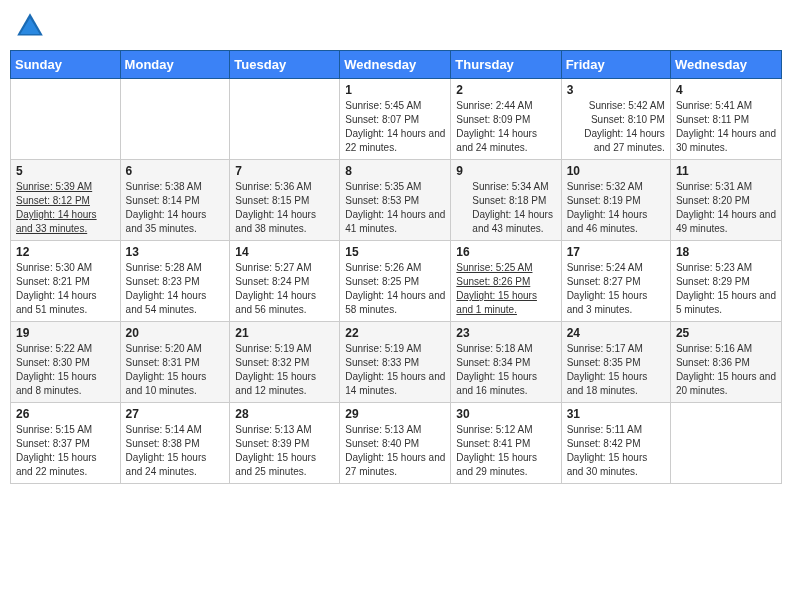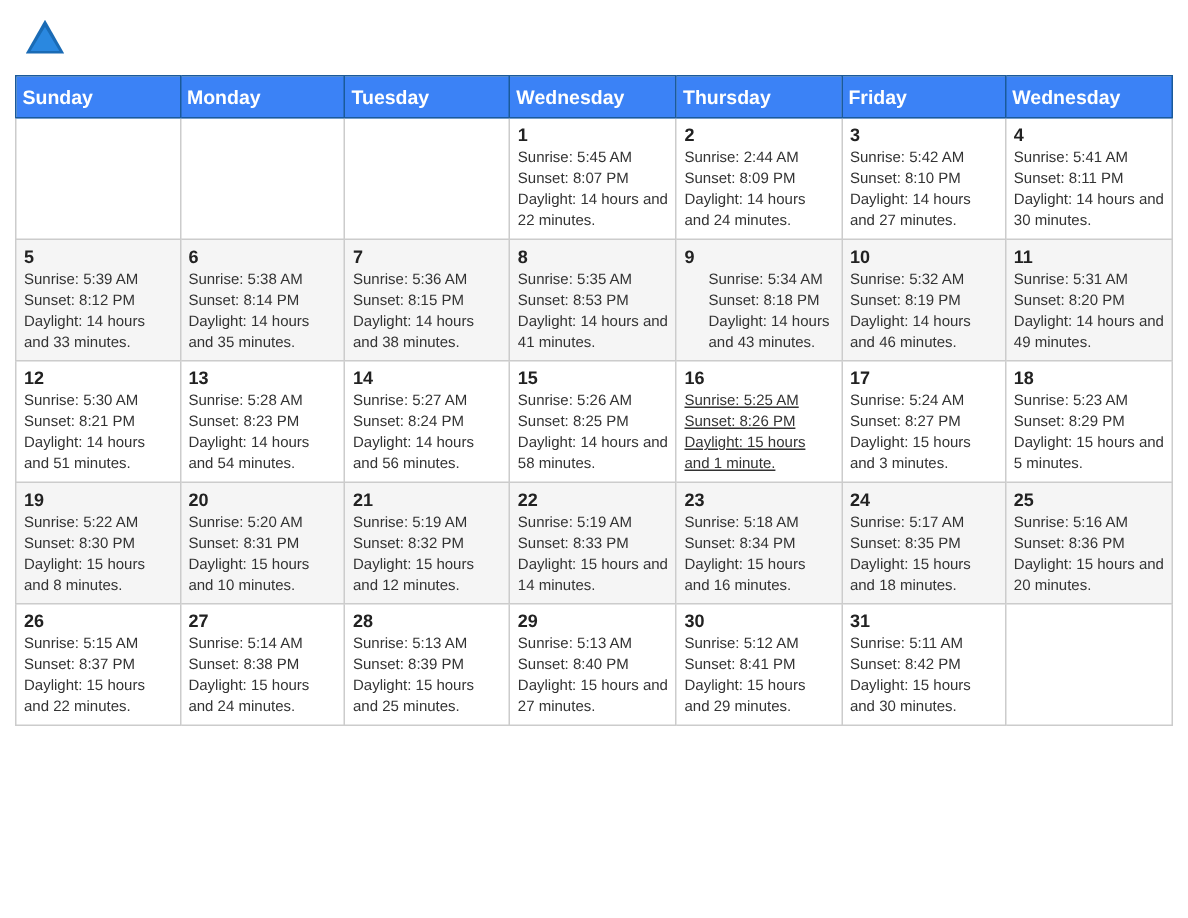--- a/index.html
+++ b/index.html
@@ -135,35 +135,35 @@
 Daylight: 14 hours and 22 minutes.</div>
         </td>
         <td>
           <div class="day-num">2</div>
           <div class="day-info" style="white-space: pre-line;">Sunrise: 2:44 AM
 Sunset: 8:09 PM
 Daylight: 14 hours and 24 minutes.</div>
         </td>
         <td>
           <div class="day-num">3</div>
-          <div class="day-info" style="white-space: pre-line;">Sunrise: 5:42 AM
+          <div class="day-info" style="white-space: pre-line; text-align: right;">Sunrise: 5:42 AM
 Sunset: 8:10 PM
 Daylight: 14 hours and 27 minutes.</div>
         </td>
         <td>
           <div class="day-num">4</div>
           <div class="day-info" style="white-space: pre-line;">Sunrise: 5:41 AM
 Sunset: 8:11 PM
 Daylight: 14 hours and 30 minutes.</div>
         </td>
       </tr>
       <tr>
         <td>
           <div class="day-num">5</div>
-          <div class="day-info" style="white-space: pre-line;">Sunrise: 5:39 AM
+          <div class="day-info" style="white-space: pre-line; text-decoration: underline;">Sunrise: 5:39 AM
 Sunset: 8:12 PM
 Daylight: 14 hours and 33 minutes.</div>
         </td>
         <td>
           <div class="day-num">6</div>
           <div class="day-info" style="white-space: pre-line;">Sunrise: 5:38 AM
 Sunset: 8:14 PM
 Daylight: 14 hours and 35 minutes.</div>
         </td>
         <td>

